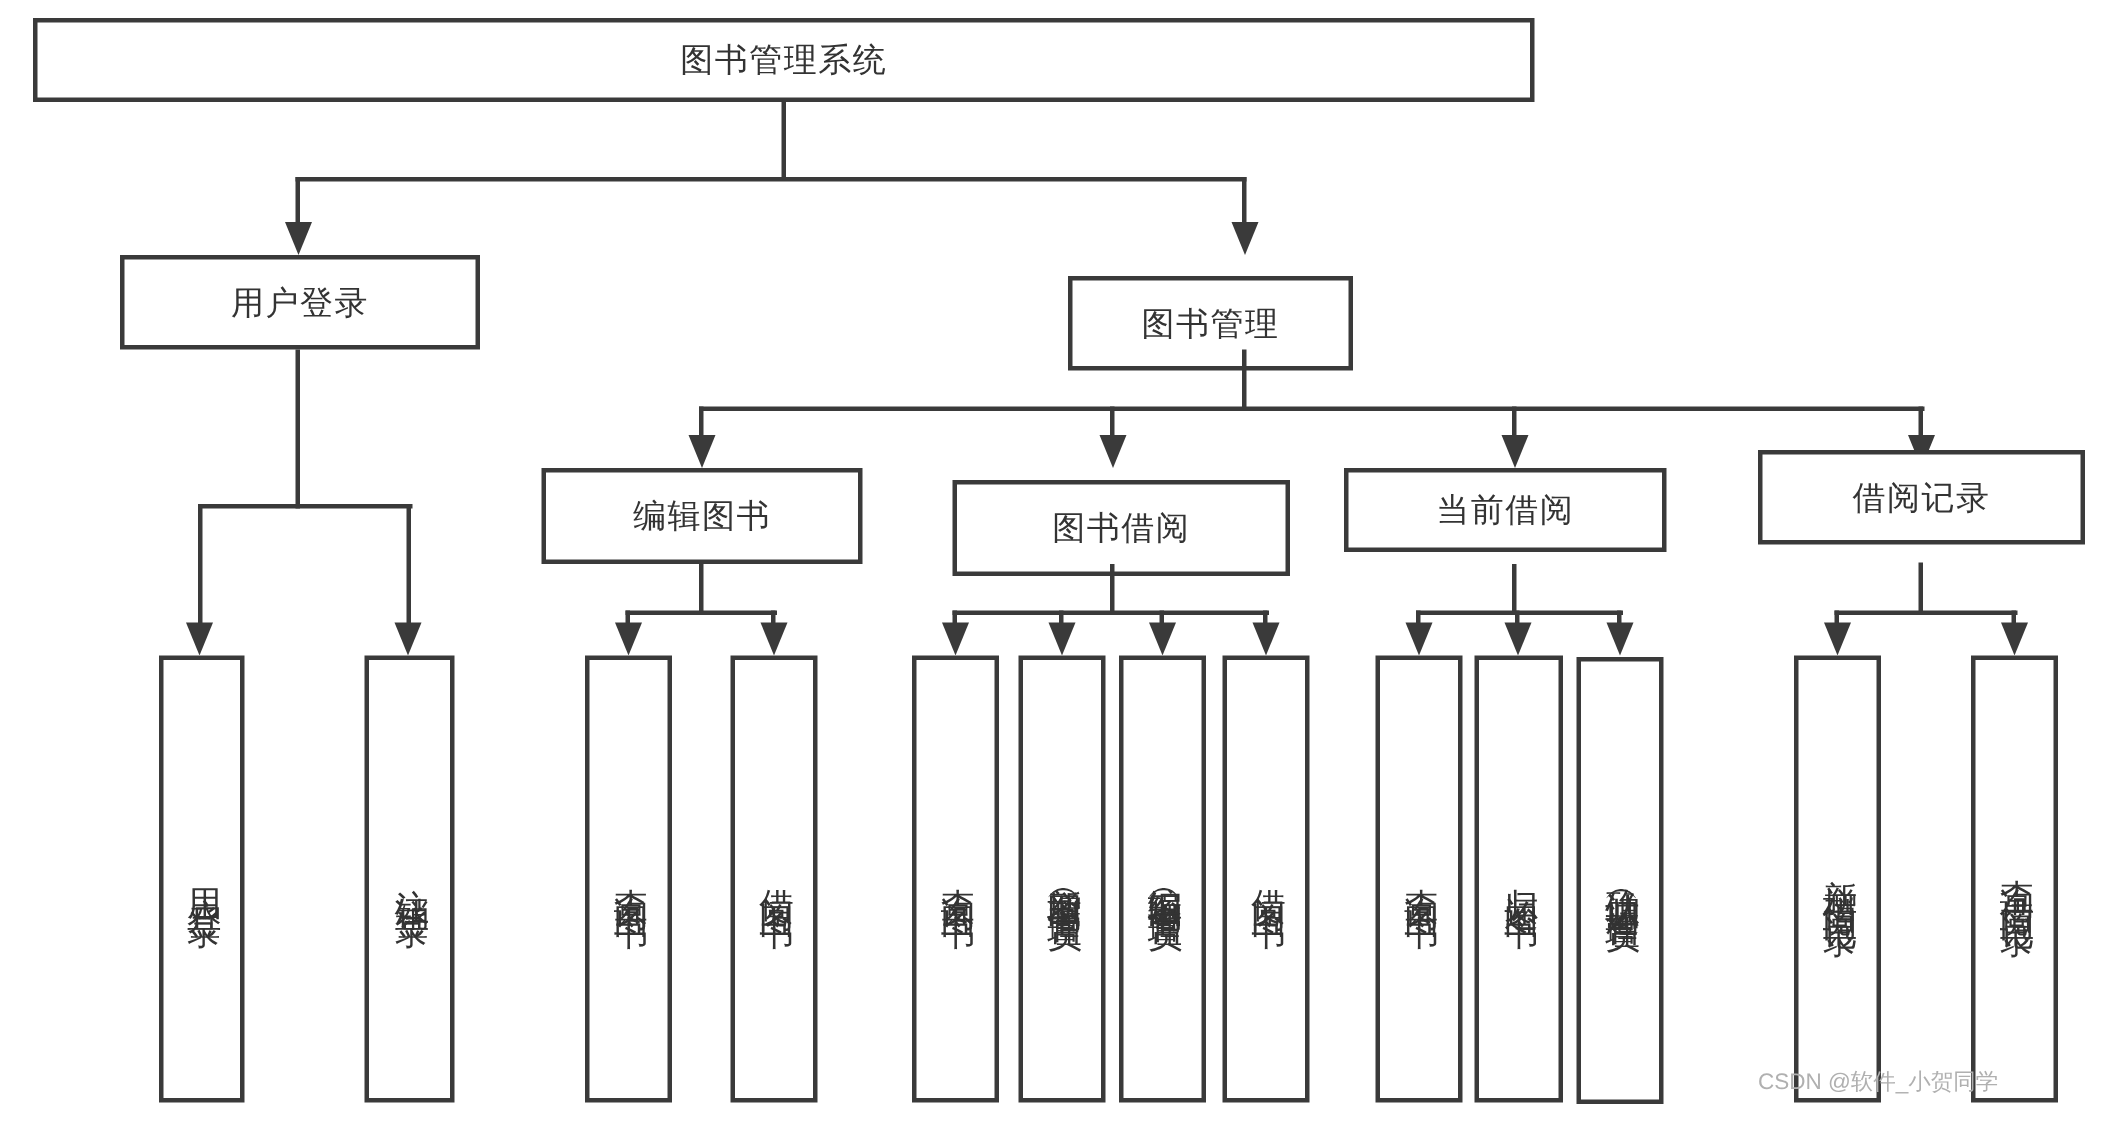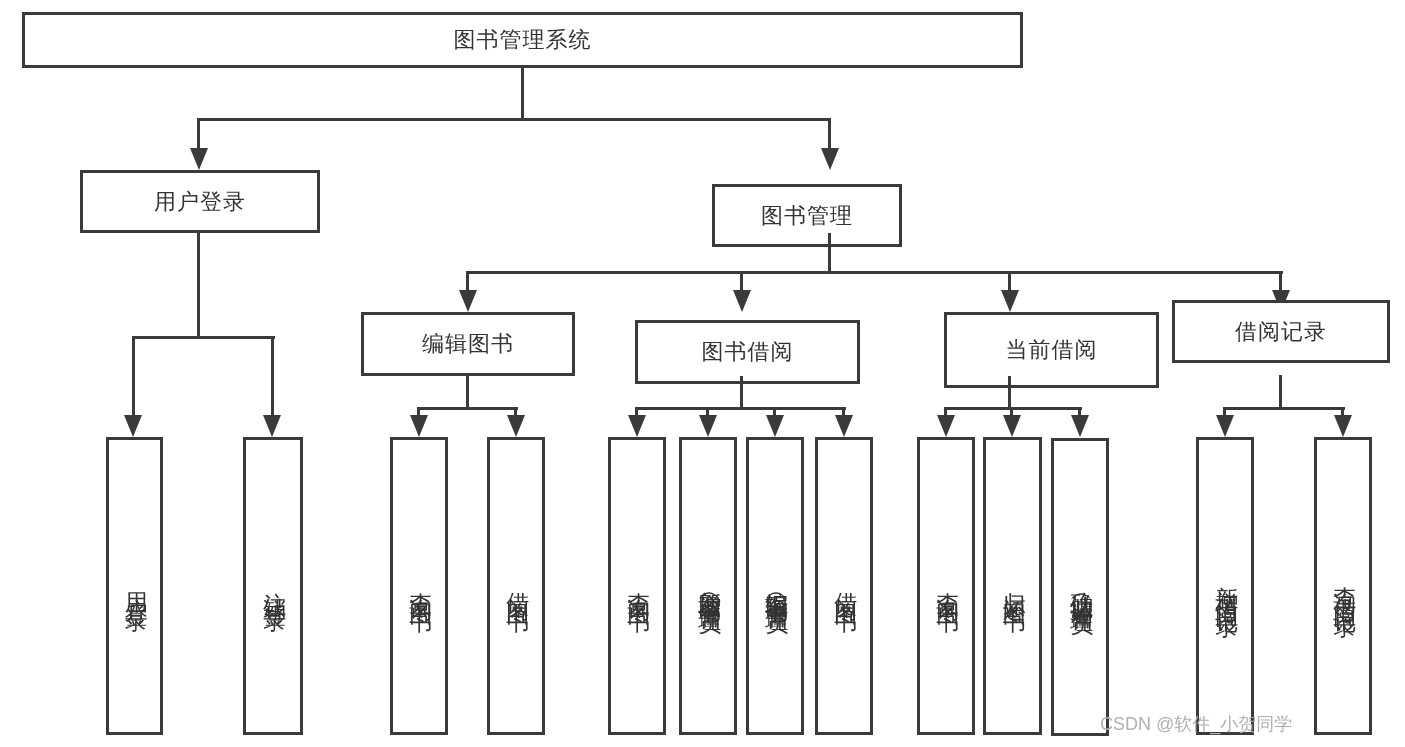--- a/index.html
+++ b/index.html
@@ -42,23 +42,23 @@
   .hline { position: absolute; height: 3px; background: var(--line); }
   .arrow {
     position: absolute;
     width: 0; height: 0;
     border-left: 9px solid transparent;
     border-right: 9px solid transparent;
     border-top: 22px solid var(--line);
   }
   .watermark {
     position: absolute;
-    left: 1100px;
+    left: 1172px;
     top: 712px;
-    font-size: 18px;
+    font-size: 15px;
     color: var(--watermark);
     white-space: nowrap;
     z-index: 5;
     text-align: center;
   }
 </style>
 </head>
 <body>
 
 <div class="canvas">
@@ -88,21 +88,21 @@
   <div class="arrow" style="left:459px; top:290px"></div>
   <div class="vline" style="left:740px; top:271px; height:21px"></div>
   <div class="arrow" style="left:733px; top:290px"></div>
   <div class="vline" style="left:1008px; top:271px; height:21px"></div>
   <div class="arrow" style="left:1001px; top:290px"></div>
   <div class="vline" style="left:1279px; top:271px; height:21px"></div>
   <div class="arrow" style="left:1272px; top:290px"></div>
 
   <div class="node hnode" style="left:361px; top:312px; width:214px; height:64px">编辑图书</div>
   <div class="node hnode" style="left:635px; top:320px; width:225px; height:64px">图书借阅</div>
-  <div class="node hnode" style="left:944px; top:312px; width:215px; height:76px">当前借阅</div>
+  <div class="node hnode" style="left:896px; top:312px; width:215px; height:56px">当前借阅</div>
   <div class="node hnode" style="left:1172px; top:300px; width:218px; height:63px">借阅记录</div>
 
   <div class="vline" style="left:466px; top:376px; height:33px"></div>
   <div class="hline" style="left:417px; top:407px; width:101px"></div>
   <div class="vline" style="left:417px; top:407px; height:12px"></div>
   <div class="arrow" style="left:410px; top:415px"></div>
   <div class="vline" style="left:514px; top:407px; height:12px"></div>
   <div class="arrow" style="left:507px; top:415px"></div>
 
   <div class="vline" style="left:740px; top:376px; height:33px"></div>

